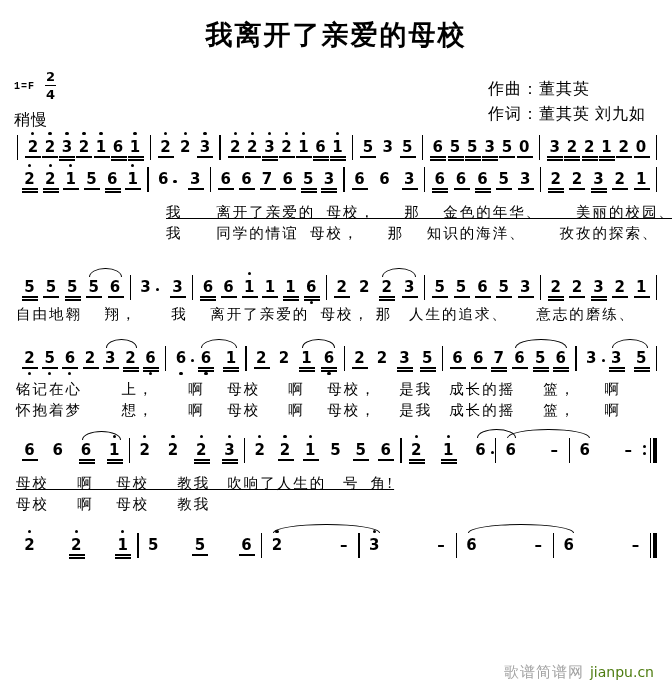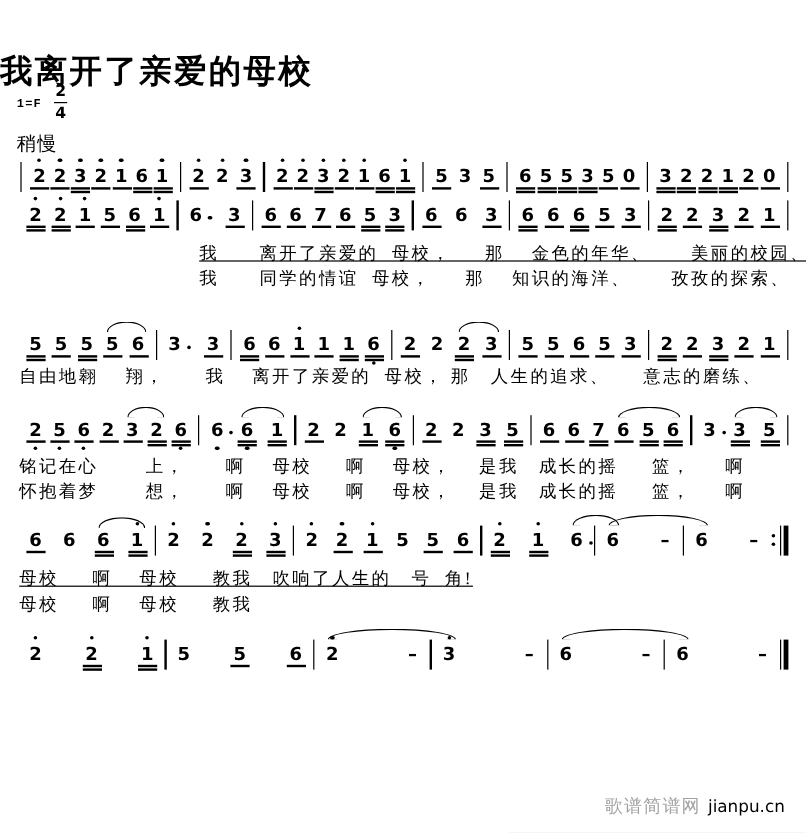--- a/index.html
+++ b/index.html
@@ -1,18 +1,18 @@
 <!DOCTYPE html>
 <html><head>
 <meta charset="utf-8">
 <style>
   html,body{margin:0;padding:0;background:#e8e8e8;}
   .page{position:relative;width:672px;height:694px;background:#ffffff;margin:0 auto;overflow:hidden;
         font-family:"Liberation Serif","DejaVu Serif",serif;color:#000;}
-  .title{padding-top:41px;font-size:27px;font-weight:bold;letter-spacing:2px;}
+  .title{padding-top:17px;text-align:center;font-size:27px;font-weight:bold;letter-spacing:2px;}
   .keyblock{position:absolute;left:14px;top:70px;font-size:16px;font-weight:bold;}
   .keytext{letter-spacing:1px;font-family:Liberation Mono, monospace;font-size:10px;}
   .frac{display:inline-flex;flex-direction:column;align-items:center;vertical-align:middle;
         margin-left:10px;font-family:"DejaVu Sans",sans-serif;font-size:13px;line-height:1;font-weight:bold;}
   .fline{display:block;width:11px;height:1.5px;background:#000;margin:1.5px 0;}
   .tempo{margin-top:9px;font-size:16px;font-weight:normal;letter-spacing:1px;}
   .credits{position:absolute;right:26px;top:76px;text-align:left;font-size:16px;line-height:25px;letter-spacing:1px;}
   .score{position:absolute;left:16px;right:14px;top:128px;}
   
   .music-row{display:flex;align-items:stretch;position:relative;height:36px;}
@@ -37,38 +37,42 @@
        border-right:1.4px solid #000;border-radius:50% 50% 0 0/100% 100% 0 0;}
   
   .lyric{font-size:14.5px;letter-spacing:2px;white-space:pre;line-height:21px;}
   .indentB{padding-left:150px;}
   .mtA{margin-top:0;}      .rowB{margin-top:-4px;}
   .mtLyr{margin-top:6px;text-decoration:underline;}  .mtLyr2{margin-top:4px;}
   .rowC{margin-top:24px;}  .rowD{margin-top:14px;}
   .rowE{margin-top:10px;}  .rowF{margin-top:11px;}
   .mtLyrF{margin-top:22px;}
   .footer{position:absolute;right:18px;bottom:12px;font-size:15px;letter-spacing:1px;color:#a2a2a2;}
-  .footer .url{color:#000000;letter-spacing:0;font-family:"DejaVu Sans",sans-serif;font-size:14px;margin-left:6px;}
+  .footer .url{color:#4d7c0f;letter-spacing:0;font-family:"DejaVu Sans",sans-serif;font-size:14px;margin-left:6px;}
 </style>
 </head>
 <body>
 
 <div class="page">
 
   <div class="title">我离开了亲爱的母校</div>
 
   <div class="keyblock">
     <span class="keytext">1=F</span><span class="frac">
         <span>2</span>
         <span class="fline"></span>
         <span>4</span>
       </span>
     <div class="tempo">稍慢</div>
   </div>
 
+  <div class="credits">
+    <div>作曲：董其英</div>
+    <div>作词：董其英 刘九如</div>
+  </div>
 
   <div class="score">
     <div class="music-row mtA">
         <div class="bar"></div>
         <div class="measure" style="flex-grow: 9;">
           <div class="note">
             <div class="d">2</div>
             <div class="oct up"></div>
             <div class="ul u1"></div>
           </div>

